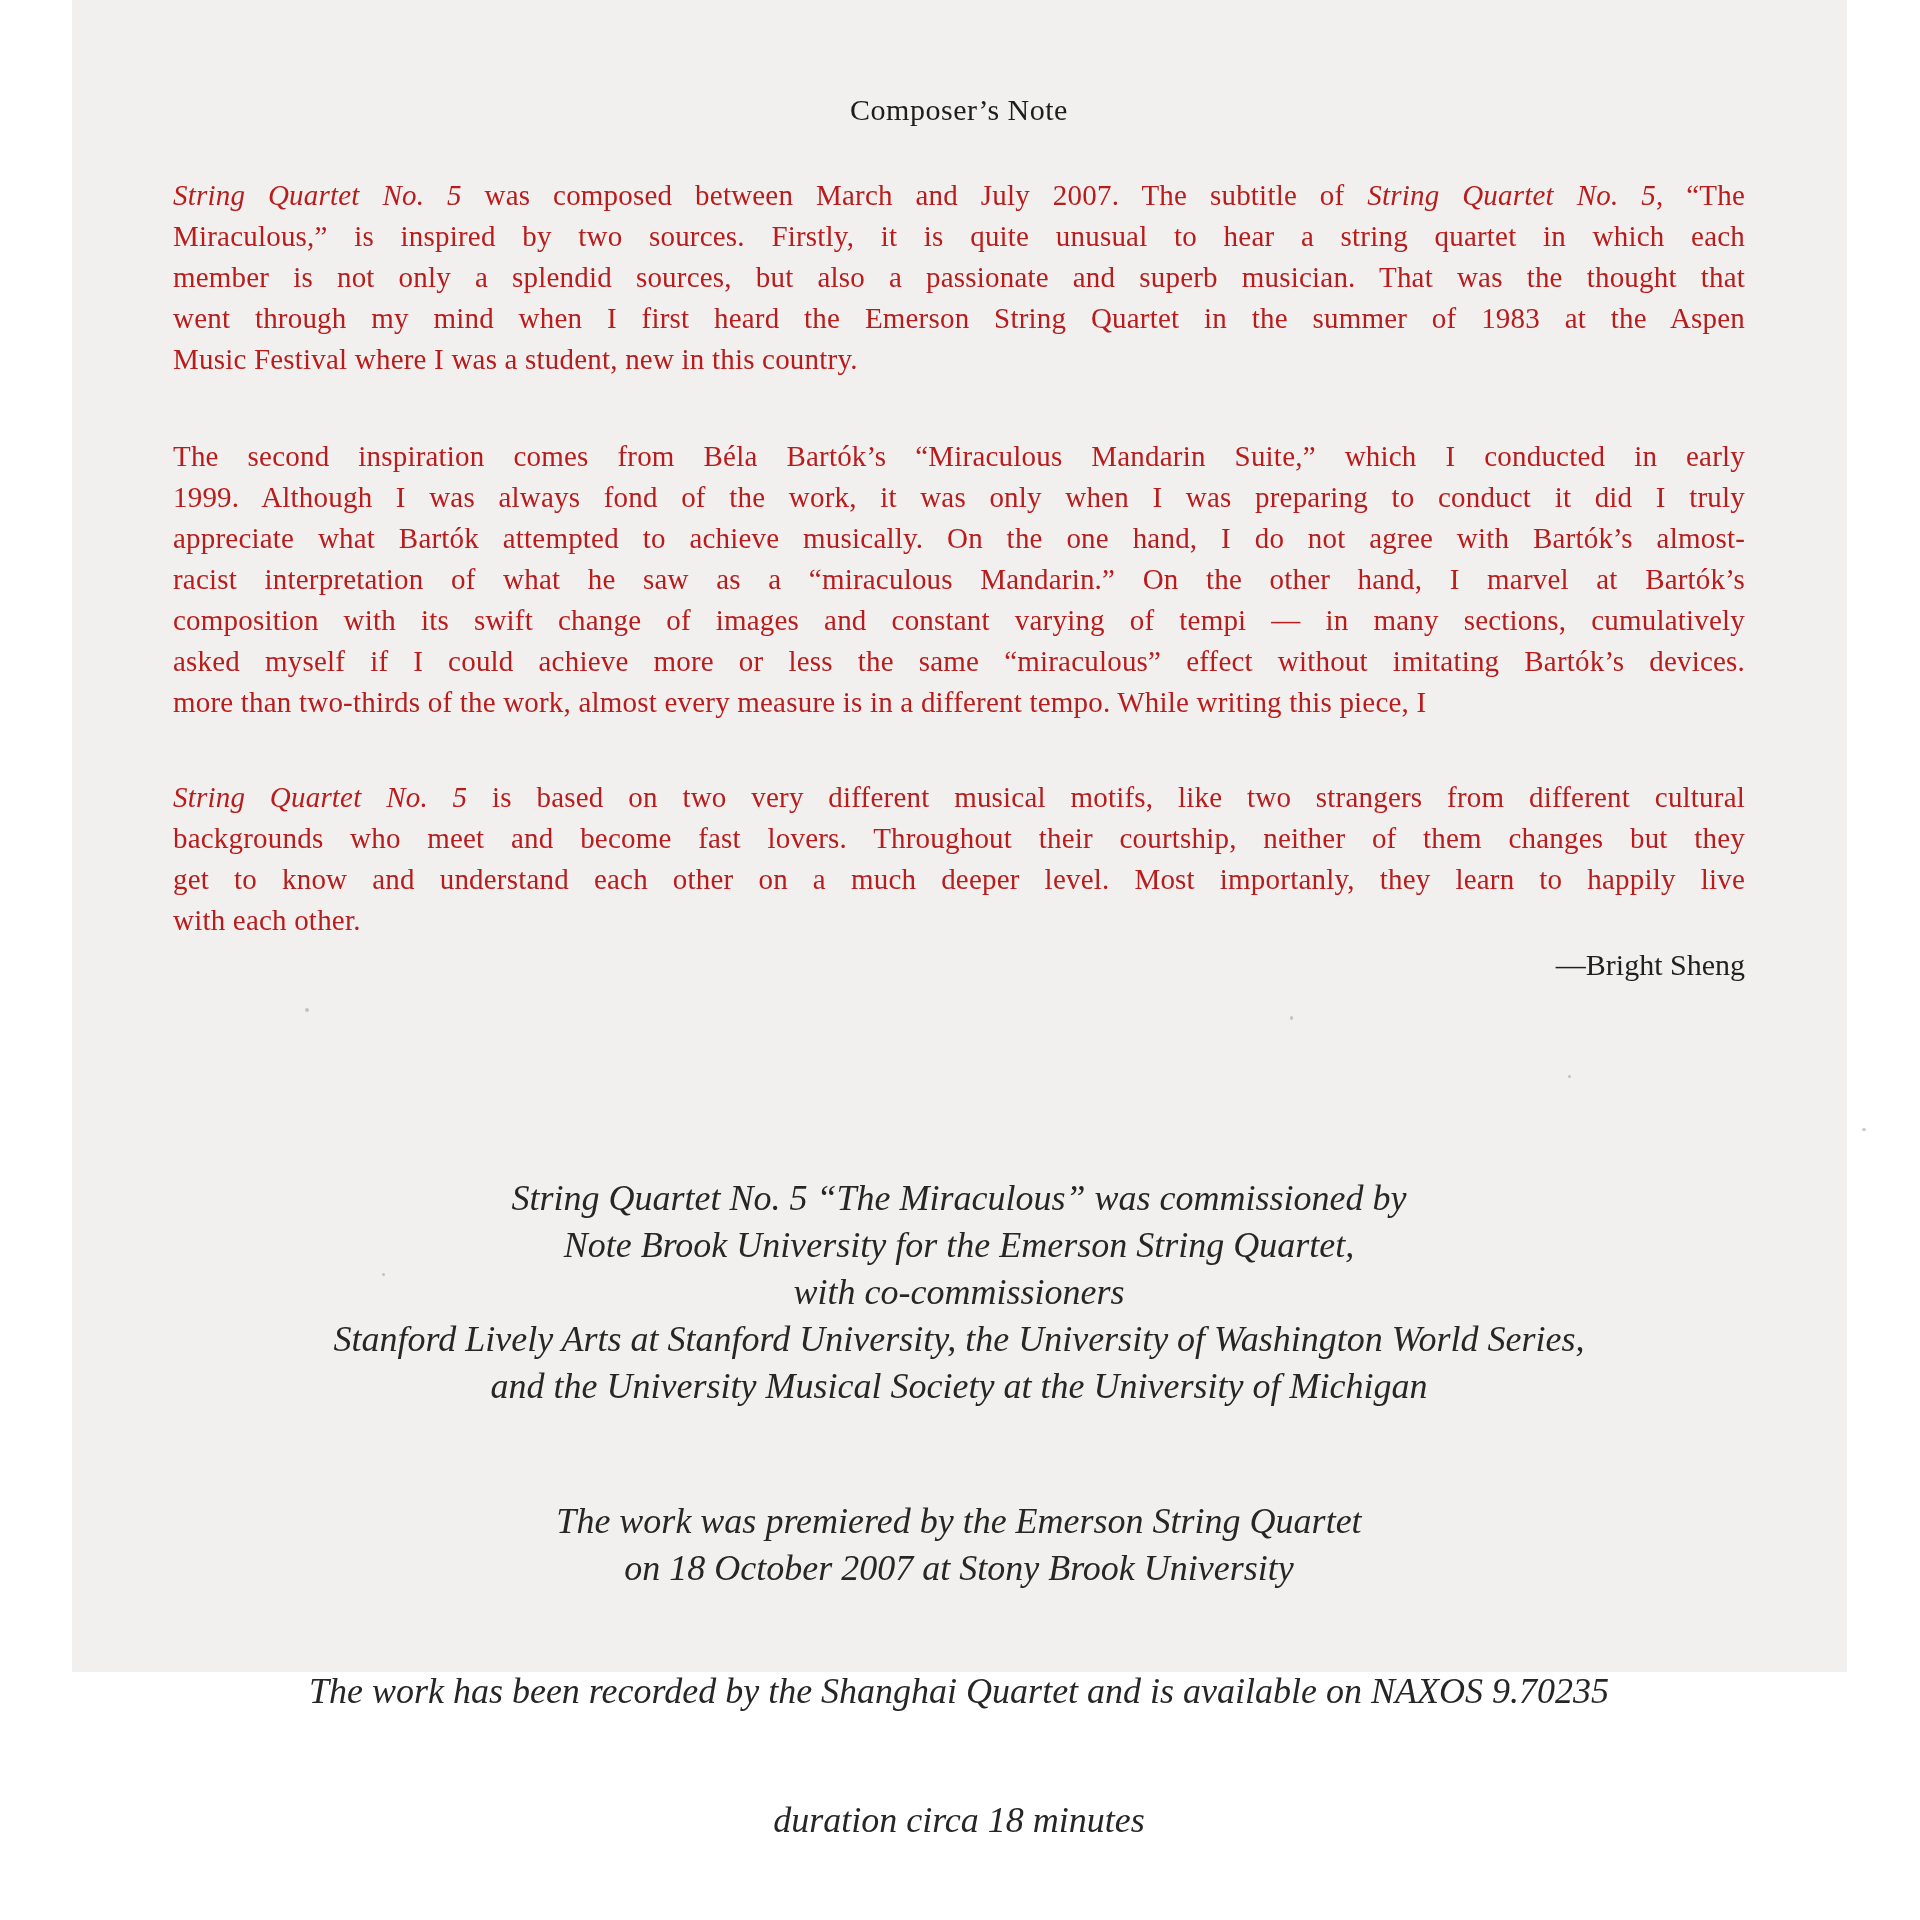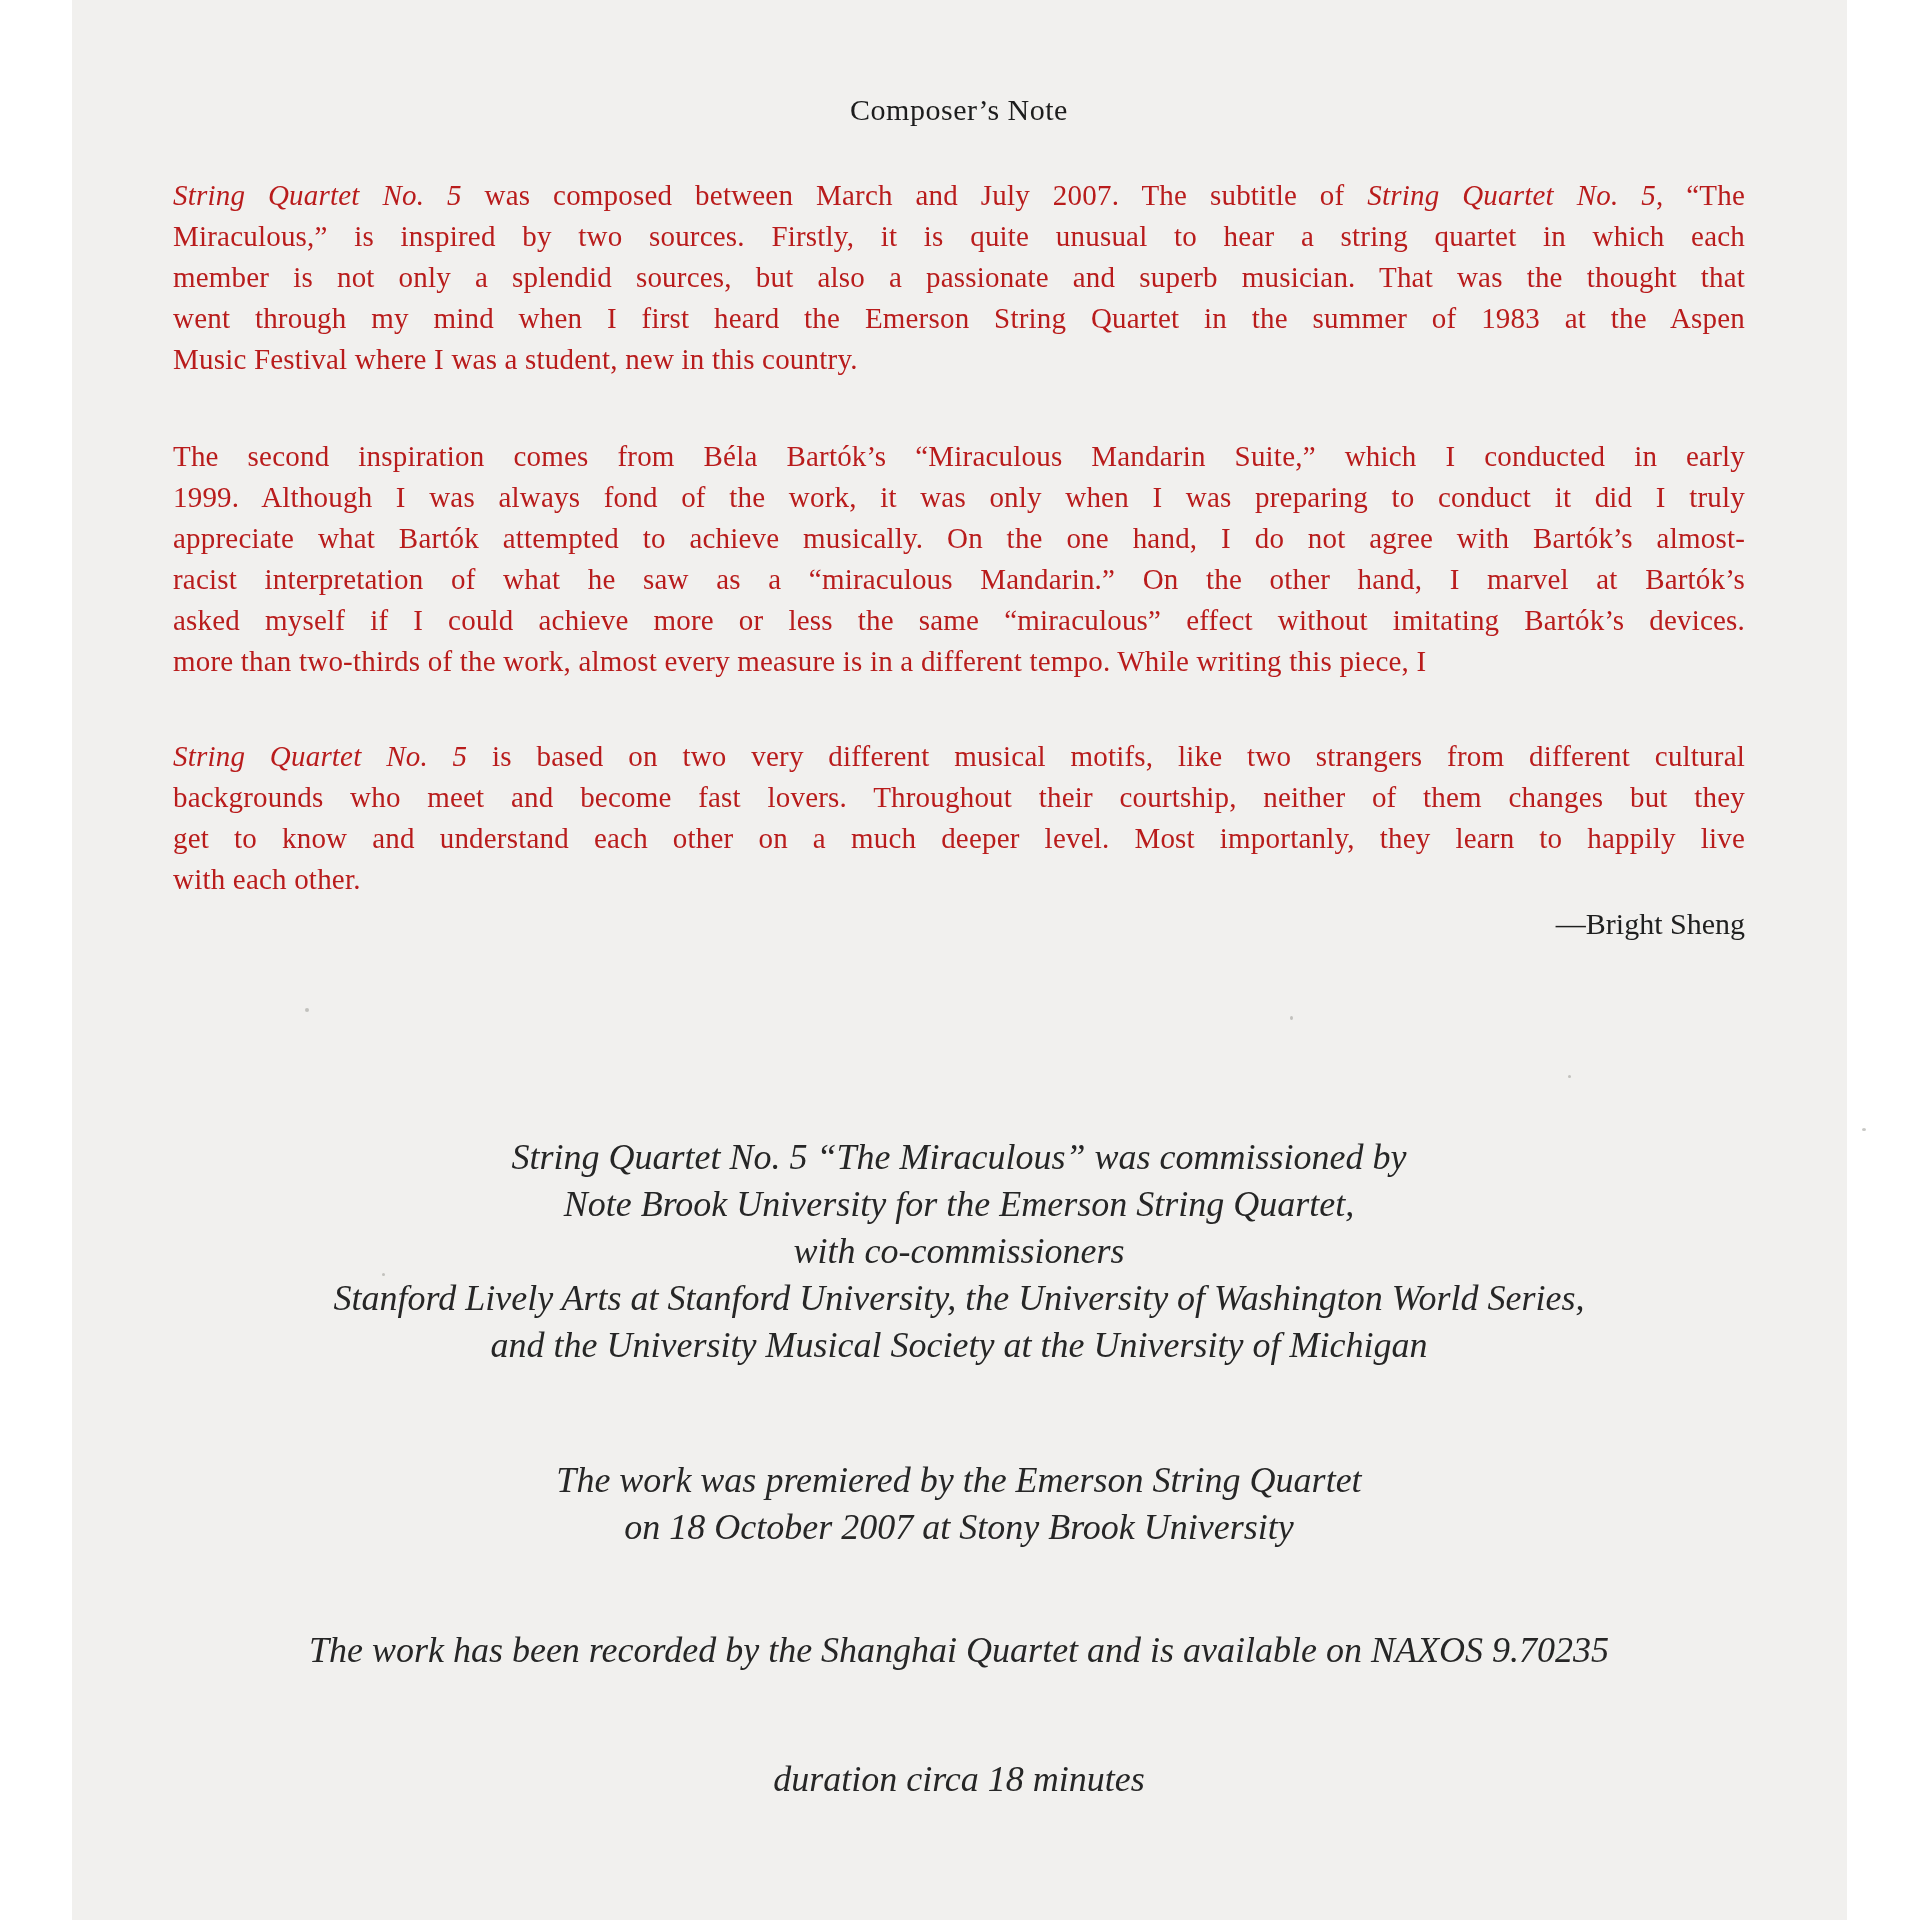--- a/index.html
+++ b/index.html
@@ -15,21 +15,21 @@
     width: 1920px;
     height: 1920px;
     background: #ffffff;
     font-family: "Liberation Serif", "DejaVu Serif", serif;
   }
   .page {
     position: absolute;
     left: 72px;
     top: 0;
     width: 1775px;
-    height: 1920px;
+    height: 1672px;
     background: #f1f0ee;
     box-sizing: border-box;
     padding: 0 102px 0 101px;
     color: #212121;
   }
   .doc-title {
     padding-top: 90px;
     font-size: 30px;
     line-height: 40px;
     text-align: center;
@@ -97,20 +97,21 @@
         <div class="line">member is not only a splendid sources, but also a passionate and superb musician. That was the thought that</div>
         <div class="line">went through my mind when I first heard the Emerson String Quartet in the summer of 1983 at the Aspen</div>
         <div class="line">Music Festival where I was a student, new in this country.</div>
       </div>
 
     <div class="para p2">
         <div class="line">The second inspiration comes from Béla Bartók’s “Miraculous Mandarin Suite,” which I conducted in early</div>
         <div class="line">1999. Although I was always fond of the work, it was only when I was preparing to conduct it did I truly</div>
         <div class="line">appreciate what Bartók attempted to achieve musically. On the one hand, I do not agree with Bartók’s almost-</div>
         <div class="line">racist interpretation of what he saw as a “miraculous Mandarin.” On the other hand, I marvel at Bartók’s</div>
+        <div class="line">composition with its swift change of images and constant varying of tempi — in many sections, cumulatively</div>
         <div class="line">asked myself if I could achieve more or less the same “miraculous” effect without imitating Bartók’s devices.</div>
         <div class="line">more than two-thirds of the work, almost every measure is in a different tempo. While writing this piece, I</div>
       </div>
 
     <div class="para p3">
         <div class="line"><i>String Quartet No. 5</i> is based on two very different musical motifs, like two strangers from different cultural</div>
         <div class="line">backgrounds who meet and become fast lovers. Throughout their courtship, neither of them changes but they</div>
         <div class="line">get to know and understand each other on a much deeper level. Most importanly, they learn to happily live</div>
         <div class="line">with each other.</div>
       </div>

